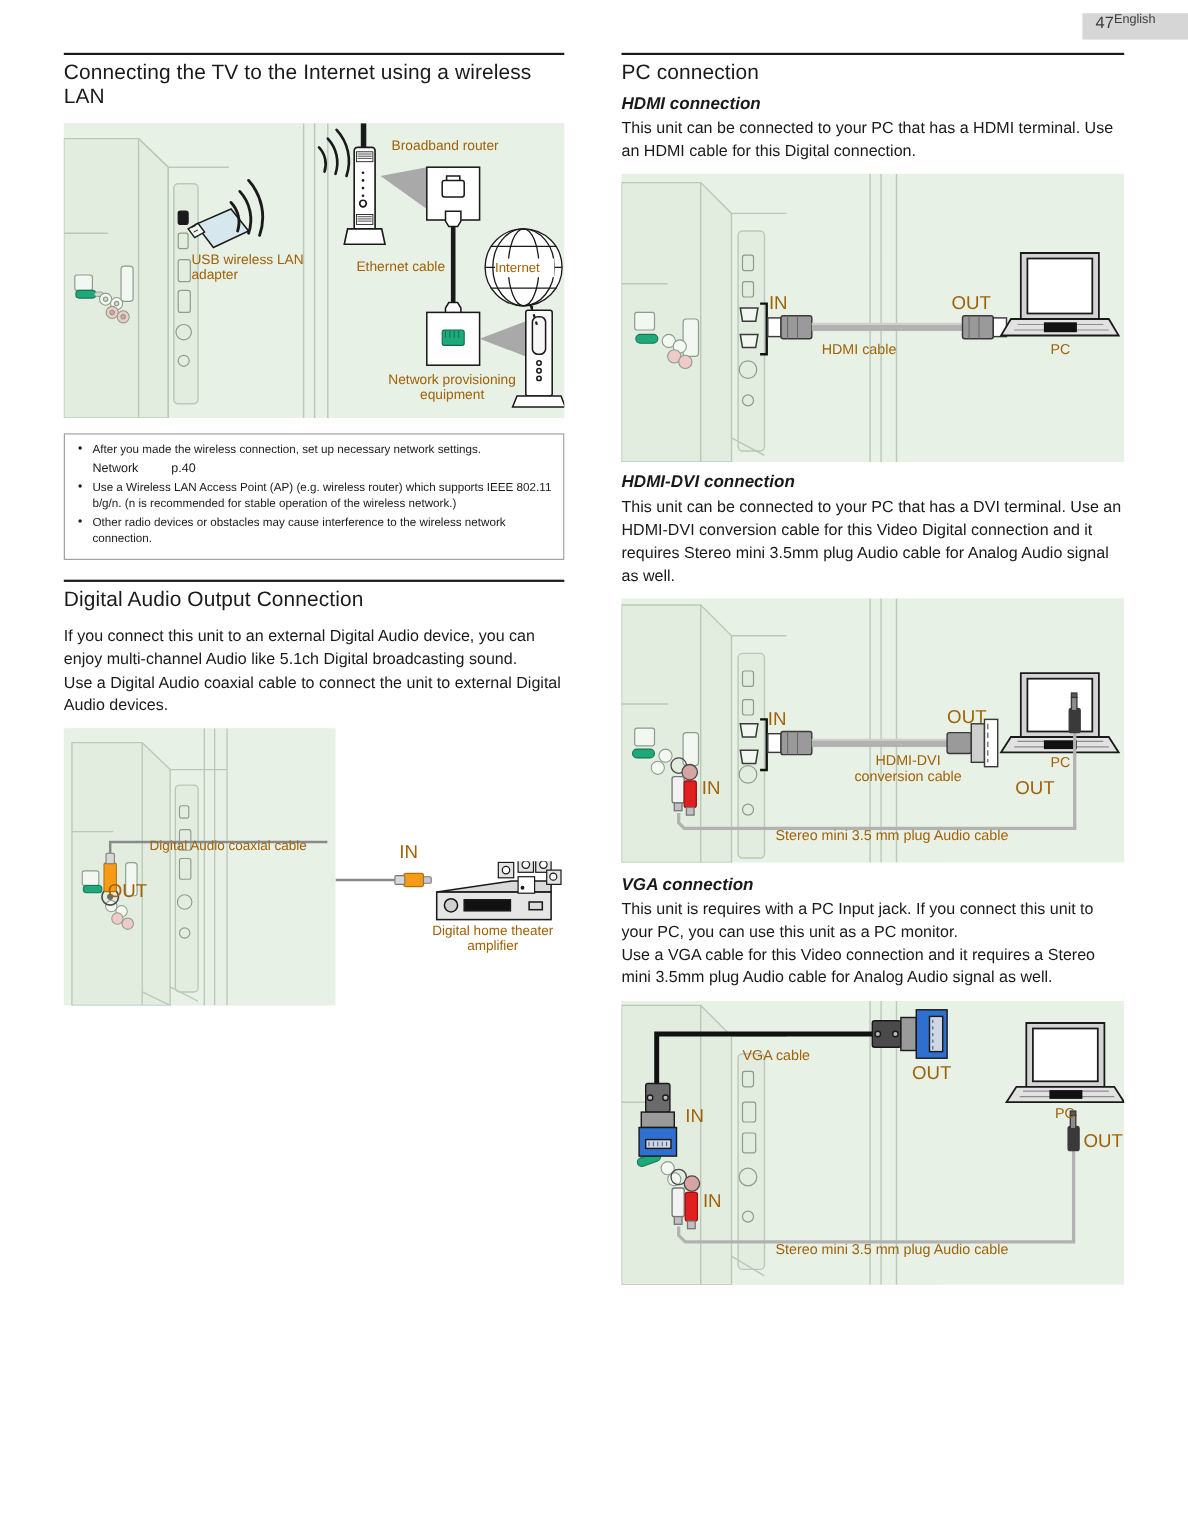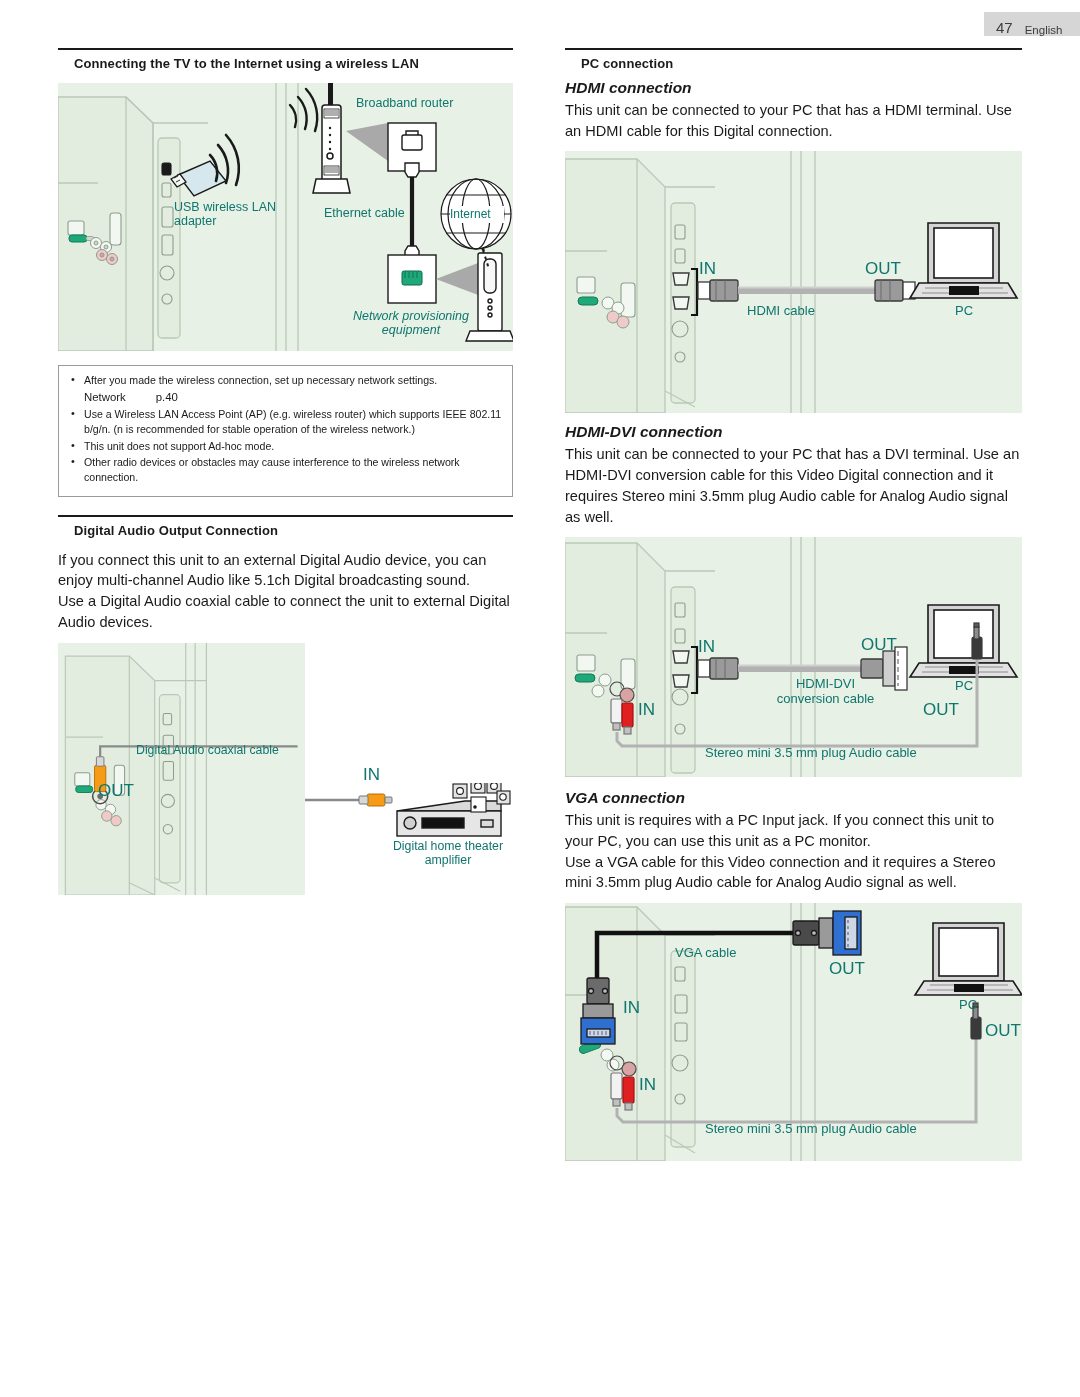--- a/index.html
+++ b/index.html
@@ -8,34 +8,34 @@
     width:1080px; height:1397px;
     background:#ffffff;
     font-family:"Liberation Sans", sans-serif;
     color:#1a1a1a;
     position:relative;
     overflow:hidden;
   }
   
   .page-header{
     position:absolute; top:12px; right:0; width:96px; height:24px;
-    background:#d6d6d6; display:flex; align-items:flex-end; gap:12px;
+    background:#d6d6d6; display:flex; align-items:flex-start; 
     padding-left:12px;
   }
   .page-num{ font-size:15px; color:#3c3c3c; }
   .page-lang{ font-size:11.5px; color:#3c3c3c; }
 
   
   .col{ position:absolute; top:48px; }
   .col-left{ left:58px; width:455px; }
   .col-right{ left:565px; width:457px; }
 
   .rule{ border-top:2px solid #1a1a1a; margin-bottom:6px; }
   h2.sec-title{
-    font-size:13px; font-weight:700; margin:0 0 12px 16px; letter-spacing:.1px;
+    font-size:19px; font-weight:400; margin:0 0 12px 0; letter-spacing:.1px;
   }
   h3.sub-title{
     font-size:15.5px; font-style:italic; font-weight:700; margin:0 0 3px 0;
   }
   p.body{
     font-size:14.6px; line-height:1.42; margin:0 0 10px 0; color:#1a1a1a;
   }
 
   
   .note-wrap{ margin:14px 0 0 0; }
@@ -62,21 +62,21 @@
   }
   .note-body li:before{
     content:"•"; position:absolute; left:2px; top:-1px; font-size:11px;
   }
   .netline{ display:block; font-size:11.4px; margin-top:1px; }
   .netline .gap{ display:inline-block; width:30px; }
 
   
   .fig{ position:relative; background:#e8f1e6; }
   .fig svg{ display:block; width:100%; height:100%; }
-  .fig-cap{ position:absolute; font-size:11.5px; color:#0f766e; }
+  .fig-cap{ position:absolute; font-size:11.5px; color:#a16207; }
 </style>
 </head>
 <body>
 
 <div class="page-header">
   <span class="page-num">47</span>
   <span class="page-lang">English</span>
 </div>
 
 <div class="col col-left">
@@ -217,37 +217,36 @@
       <rect x="392" y="123" width="54" height="17" fill="#ffffff"></rect>
     </svg>
 
     <div class="fig-cap" style="left:116px; top:117px; font-size:12.5px;">
       <span>USB wireless LAN</span><br>
       <span>adapter</span>
     </div>
     <div class="fig-cap" style="left:298px; top:13px; font-size:12.5px;">Broadband router</div>
     <div class="fig-cap" style="left:266px; top:123px; font-size:12.5px;">Ethernet cable</div>
     <div class="fig-cap" style="left:392px; top:124px; font-size:12px;">Internet</div>
-    <div class="fig-cap" style="left:278px; top:226px; font-size:12.5px; text-align:center; width:150px;font-style:italic;">
+    <div class="fig-cap" style="left:278px; top:226px; font-size:12.5px; text-align:center; width:150px;">
       <span>Network provisioning</span><br>
       <span>equipment</span>
     </div>
   </div>
 
   <div class="note-wrap">
     <div class="note-body">
       <ul>
         <li>
           <span>After you made the wireless connection, set up necessary network settings.</span>
           <span class="netline">
             <span>Network</span><span class="gap"></span><span>p.40</span>
           </span>
         </li>
         <li>Use a Wireless LAN Access Point (AP) (e.g. wireless router) which supports IEEE 802.11 b/g/n. (n is recommended for stable operation of the wireless network.)</li>
-        <li>This unit does not support Ad-hoc mode.</li>
         <li>Other radio devices or obstacles may cause interference to the wireless network connection.</li>
       </ul>
     </div>
   </div>
 
   <div style="margin-top:18px;">
     <div class="rule"></div>
     <h2 class="sec-title">Digital Audio Output Connection</h2>
     <p class="body" style="margin-bottom:0;">If you connect this unit to an external Digital Audio device, you can enjoy multi-channel Audio like 5.1ch Digital broadcasting sound.</p>
     <p class="body">Use a Digital Audio coaxial cable to connect the unit to external Digital Audio devices.</p>

